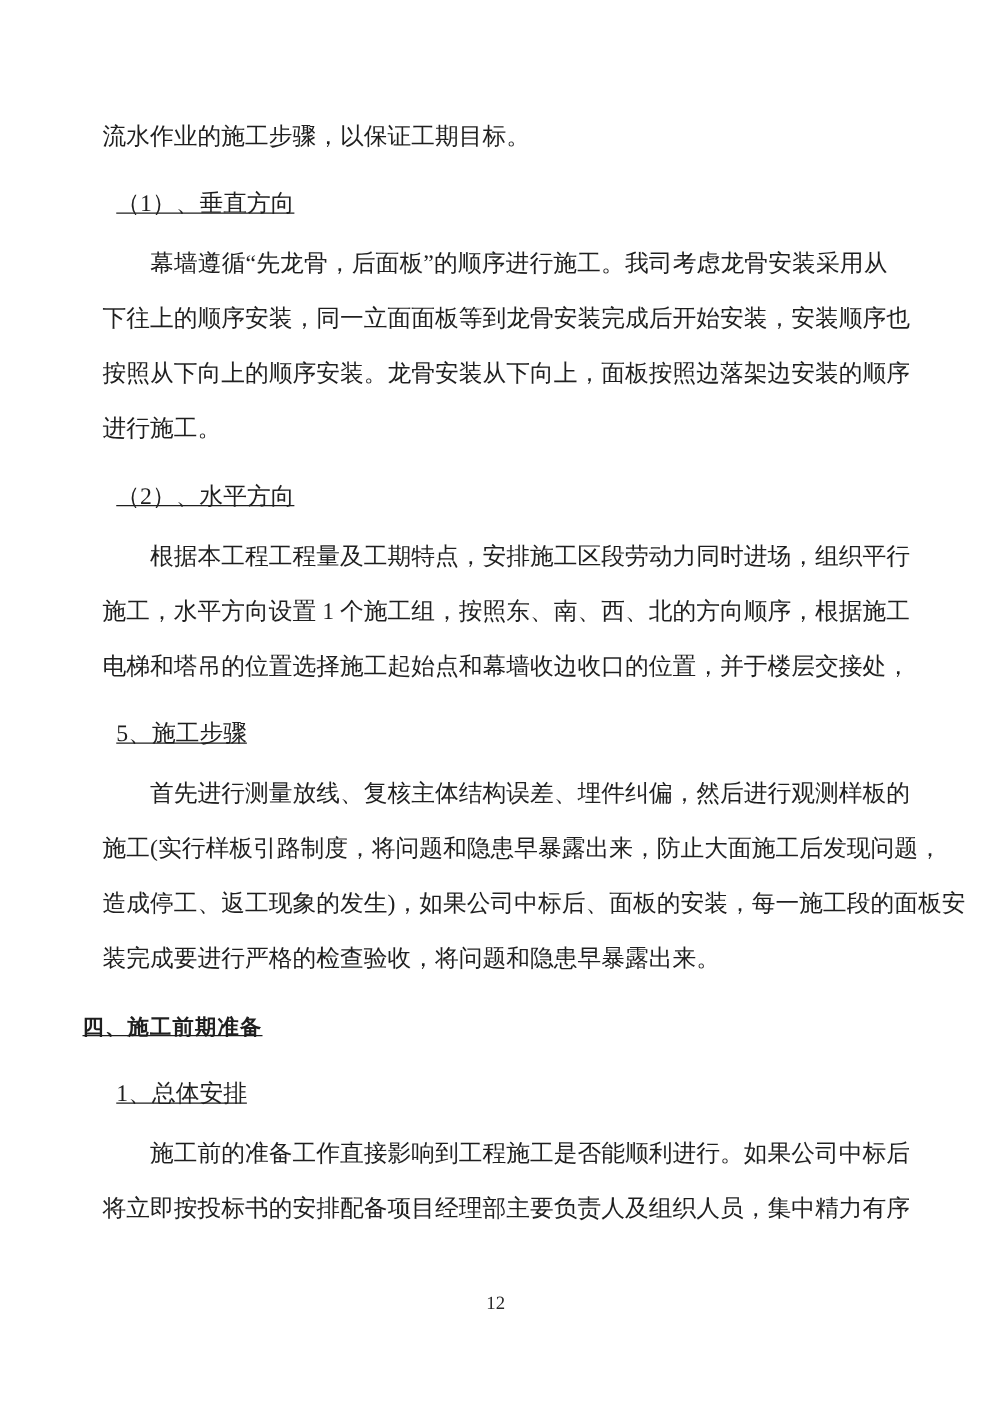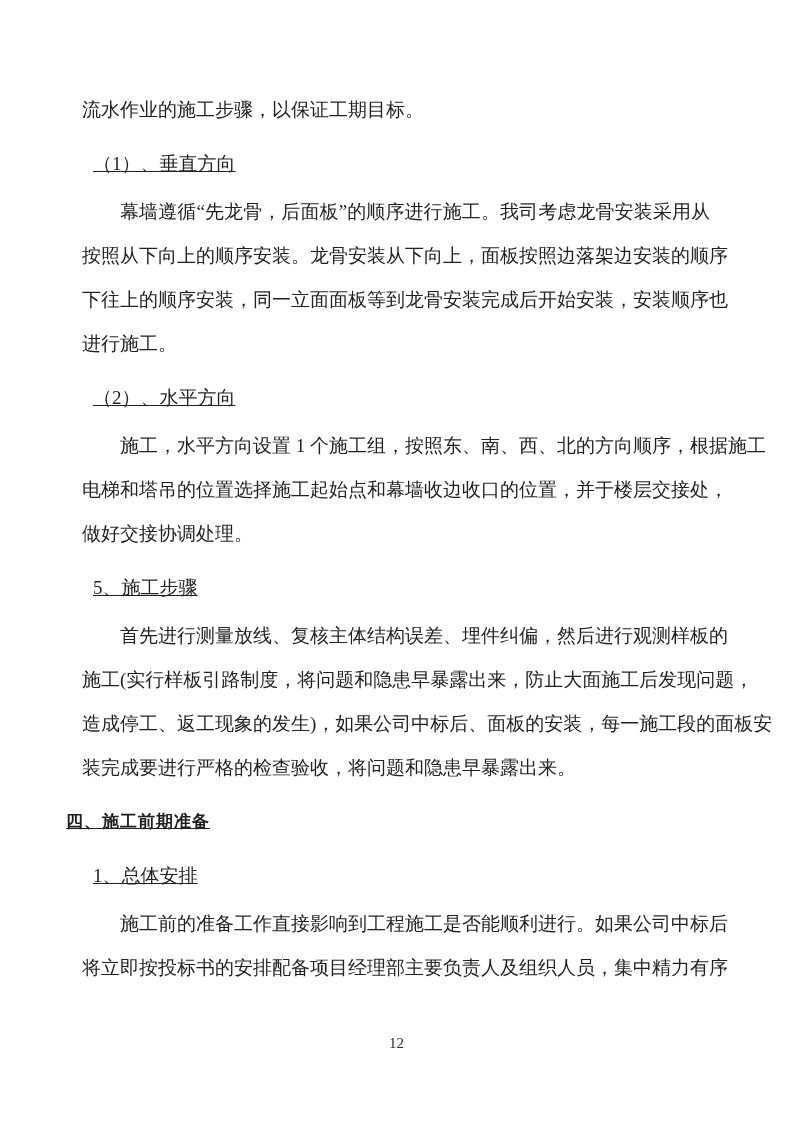--- a/index.html
+++ b/index.html
@@ -59,31 +59,31 @@
 <div class="page">
   <div class="page-body">
       <div class="block p">
         <div class="line last">流水作业的施工步骤，以保证工期目标。</div>
       </div>
       <div class="block h3 indent">
         <div class="line last">（1）、垂直方向</div>
       </div>
       <div class="block p indent">
         <div class="line">幕墙遵循“先龙骨，后面板”的顺序进行施工。我司考虑龙骨安装采用从</div>
+        <div class="line">下往上的顺序安装，同一立面面板等到龙骨安装完成后开始安装，安装顺序也</div>
         <div class="line">按照从下向上的顺序安装。龙骨安装从下向上，面板按照边落架边安装的顺序</div>
-        <div class="line">下往上的顺序安装，同一立面面板等到龙骨安装完成后开始安装，安装顺序也</div>
         <div class="line last">进行施工。</div>
       </div>
       <div class="block h3 indent">
         <div class="line last">（2）、水平方向</div>
       </div>
       <div class="block p indent">
+        <div class="line">根据本工程工程量及工期特点，安排施工区段劳动力同时进场，组织平行</div>
         <div class="line">施工，水平方向设置 1 个施工组，按照东、南、西、北的方向顺序，根据施工</div>
         <div class="line">电梯和塔吊的位置选择施工起始点和幕墙收边收口的位置，并于楼层交接处，</div>
-        <div class="line last">做好交接协调处理。</div>
       </div>
       <div class="block h3 indent">
         <div class="line last">5、施工步骤</div>
       </div>
       <div class="block p indent">
         <div class="line">首先进行测量放线、复核主体结构误差、埋件纠偏，然后进行观测样板的</div>
         <div class="line">施工(实行样板引路制度，将问题和隐患早暴露出来，防止大面施工后发现问题，</div>
         <div class="line">造成停工、返工现象的发生)，如果公司中标后、面板的安装，每一施工段的面板安</div>
         <div class="line last">装完成要进行严格的检查验收，将问题和隐患早暴露出来。</div>
       </div>

